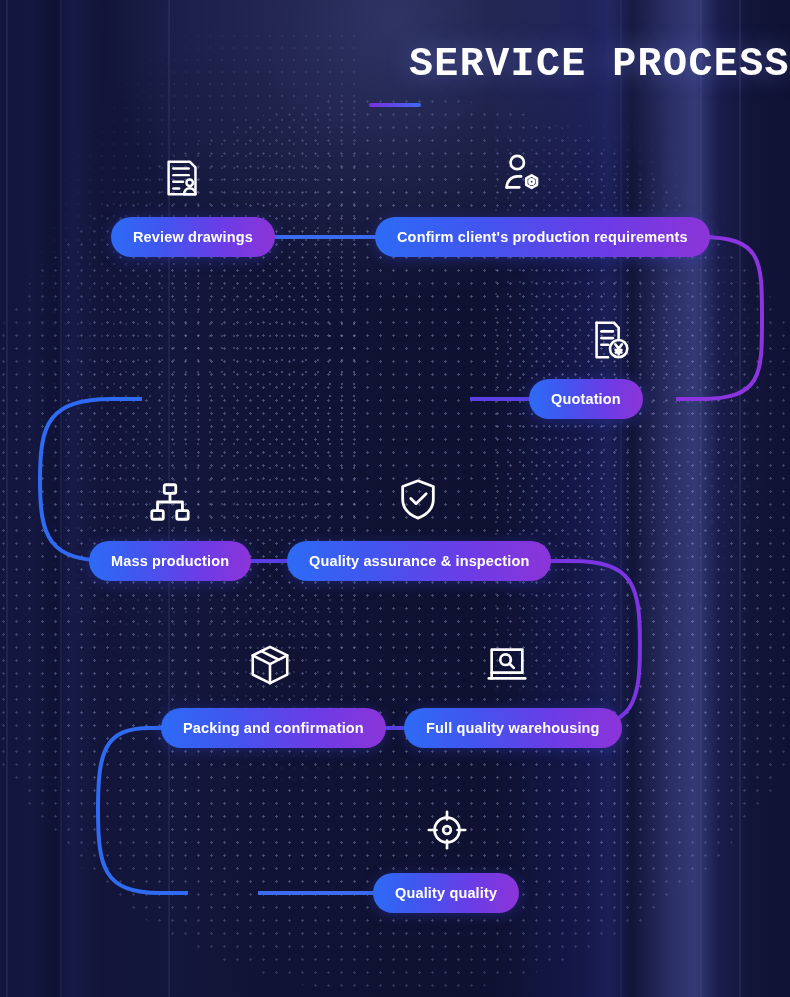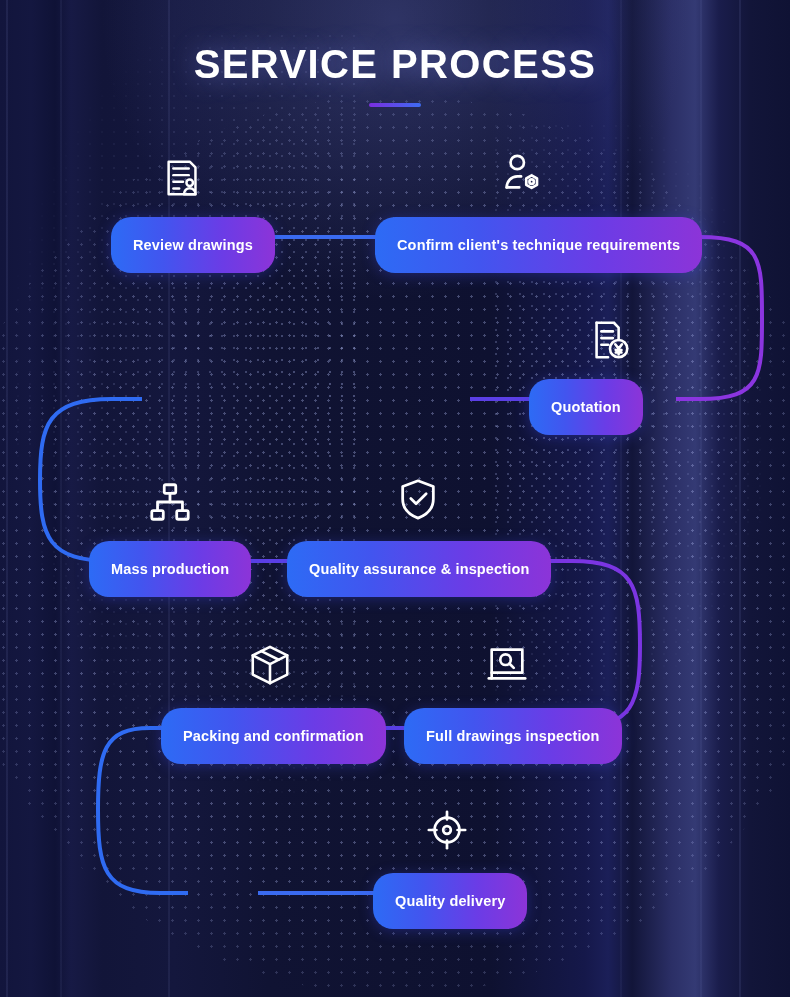--- a/index.html
+++ b/index.html
@@ -70,41 +70,41 @@
     right:-120px; top:120px;
     width:420px; height:640px;
     background-image:radial-gradient(circle, rgba(170,180,235,.34) 1.1px, transparent 1.3px);
     background-size:12px 12px;
     -webkit-mask-image:radial-gradient(ellipse 58% 52% at 12% 45%, #000 0%, rgba(0,0,0,.45) 62%, transparent 100%);
     mask-image:radial-gradient(ellipse 58% 52% at 12% 45%, #000 0%, rgba(0,0,0,.45) 62%, transparent 100%);
     pointer-events:none;
   }
 
   
-  .header { position:absolute; top:42px; left:0; width:790px; text-align:center; }
+  .header { position:absolute; top:42px; left:0; width:790px; text-align:right;font-family:Liberation Mono, monospace; }
   .title {
     font-size:40px; font-weight:bold; color:#ffffff;
     letter-spacing:1.4px;
     text-shadow:0 0 26px rgba(140,150,255,.45);
   }
   .title-rule {
     width:52px; height:4px; margin:16px auto 0;
     border-radius:2px;
     background:linear-gradient(90deg,#7b2ee0 0%, #3d6cf2 100%);
   }
 
   
   #wires { position:absolute; inset:0; width:790px; height:997px; pointer-events:none; }
 
   
   .step { position:absolute; }
   .pill {
     position:relative;
     display:flex; align-items:center; justify-content:center;
-    height:56px;
+    height:40px;
     padding:9px 22px;
     border-radius:20px;
     color:#ffffff;
     font-size:14.5px; font-weight:bold;
     letter-spacing:.15px;
     white-space:nowrap;
     background:linear-gradient(90deg,#2d6bf5 0%, #4255ef 32%, #6b3ce6 68%, #8c34d8 100%);
     box-shadow:0 2px 14px rgba(60,70,220,.35);
   }
   .icon {
@@ -168,21 +168,21 @@
   <div class="step" style="left:375px; top:217px;">
     <div class="icon" style="left:125px; top:-66px;">
       <svg viewBox="0 0 48 48" fill="none" stroke="currentColor" stroke-width="2.8" stroke-linecap="round" stroke-linejoin="round">
         <circle cx="18" cy="12" r="7"></circle>
         <path d="M7 38c0-6.6 5-11.5 11-11.5h4"></path>
         <path d="M7 38h13"></path>
         <path d="M33 25.5l5.6 3.2v6.6L33 38.5l-5.6-3.2v-6.6z"></path>
         <circle cx="33" cy="32" r="2.3"></circle>
       </svg>
     </div>
-    <div class="pill">Confirm client's technique requirements</div>
+    <div class="pill">Confirm client's production requirements</div>
   </div>
 
 
   <div class="step" style="left:89px; top:541px;">
     <div class="icon" style="left:58px; top:-62px;">
       <svg viewBox="0 0 48 48" fill="none" stroke="currentColor" stroke-width="2.9" stroke-linecap="round" stroke-linejoin="round">
         <rect x="18" y="6" width="12" height="9" rx="1.6"></rect>
         <rect x="5" y="33" width="12" height="9" rx="1.6"></rect>
         <rect x="31" y="33" width="12" height="9" rx="1.6"></rect>
         <path d="M24 15v9"></path>
@@ -232,31 +232,31 @@
   <div class="step" style="left:404px; top:708px;">
     <div class="icon" style="left:80px; top:-66px;">
       <svg viewBox="0 0 48 48" fill="none" stroke="currentColor" stroke-width="2.8" stroke-linecap="round" stroke-linejoin="round">
         <path d="M8 8h32v24H8z"></path>
         <path d="M5 38h38"></path>
         <path d="M8 32v6"></path>
         <circle cx="22.5" cy="18.5" r="5.5"></circle>
         <line x1="26.5" y1="22.5" x2="31" y2="27"></line>
       </svg>
     </div>
-    <div class="pill">Full drawings inspection</div>
+    <div class="pill">Full quality warehousing</div>
   </div>
 
 
   <div class="step" style="left:373px; top:873px;">
     <div class="icon" style="left:51px; top:-66px;">
       <svg viewBox="0 0 48 48" fill="none" stroke="currentColor" stroke-width="2.8" stroke-linecap="round" stroke-linejoin="round">
         <circle cx="24" cy="24" r="13"></circle>
         <circle cx="24" cy="24" r="4"></circle>
         <line x1="24" y1="5" x2="24" y2="13"></line>
         <line x1="24" y1="35" x2="24" y2="43"></line>
         <line x1="5" y1="24" x2="13" y2="24"></line>
         <line x1="35" y1="24" x2="43" y2="24"></line>
       </svg>
     </div>
-    <div class="pill">Quality delivery</div>
+    <div class="pill">Quality quality</div>
   </div>
 
 </div>
 
 </body></html>

